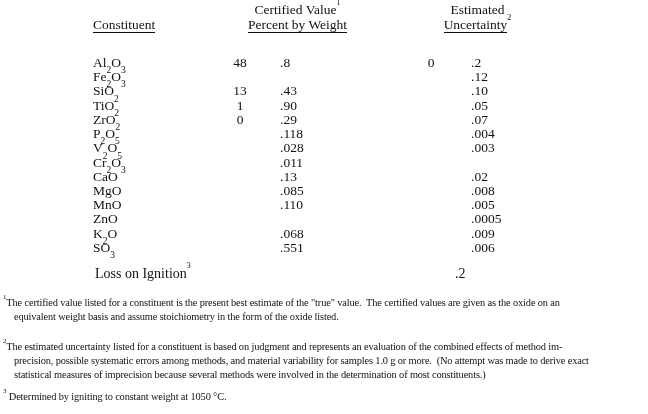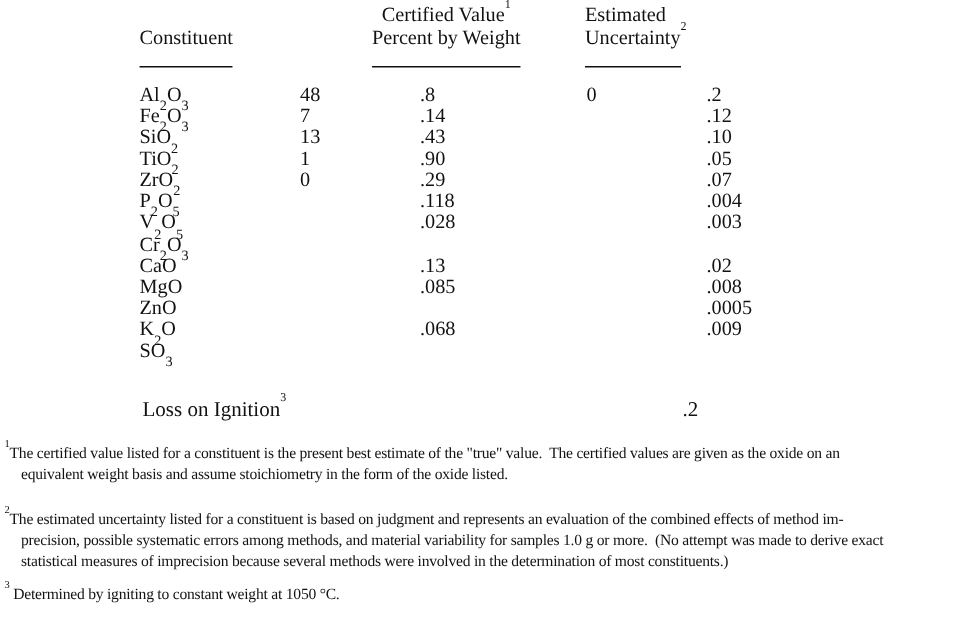--- a/index.html
+++ b/index.html
@@ -10,33 +10,33 @@
     background: #ffffff;
     color: #121212;
     font-family: "Liberation Serif", serif;
     overflow: hidden;
   }
 
   
   .hdr { position: absolute; font-size: 13.5px; line-height: 15px; }
   .hdr-col1 { left: 93px; top: 17px; }
   .hdr-col2 { left: 210px; top: 2px; width: 175px; text-align: center; }
-  .hdr-col3 { left: 390px; top: 2px; width: 175px; }
-  .u { border-bottom: 1.6px solid #101010; padding-bottom: 12px; }
+  .hdr-col3 { left: 390px; top: 2px; width: 175px; text-align: center; }
+  .u { border-bottom: 1.6px solid #101010; padding-bottom: 0px; }
   sup.fnref { font-size: 8px; position: relative; top: -4px; line-height: 0; }
 
   
   .rows { position: absolute; left: 0; top: 56px; width: 648px; }
   .trow { position: relative; height: 14.22px; line-height: 14.22px; font-size: 13.5px; }
   .cell { position: absolute; top: 0; white-space: nowrap; }
   .c-form { left: 93px; }
   .c-form sub { font-size: 9.5px; position: relative; top: 2.5px; line-height: 0; }
   .c-val  { left: 200px; width: 170px; }
   .c-unc  { left: 391px; width: 170px; }
-  .ip { display: inline-block; width: 80px; text-align: left; }
+  .ip { display: inline-block; width: 80px; text-align: center; }
   .fp { display: inline-block; text-align: left; }
 
   
   .loi { position: absolute; left: 0; top: 265px; width: 588px; height: 18px;
          line-height: 18px; font-size: 14px; }
   .loi .c-form { left: 95px; }
   .loi .c-val .ip { width: 96px; }
   .loi .c-unc .ip { width: 64px; }
 
   
@@ -76,21 +76,20 @@
 
   <div class="rows" id="rows">
     <div class="trow">
       <span class="cell c-form">Al<sub>2</sub>O<sub>3</sub></span>
       <span class="cell c-val"><span class="ip">48</span><span class="fp">.8</span></span>
       <span class="cell c-unc"><span class="ip">0</span><span class="fp">.2</span></span>
     </div>
 
     <div class="trow">
       <span class="cell c-form">Fe<sub>2</sub>O<sub>3</sub></span>
-      <span class="cell c-val"><span class="ip">7</span><span class="fp">.14</span></span>
       <span class="cell c-unc"><span class="ip"></span><span class="fp">.12</span></span>
     </div>
 
     <div class="trow">
       <span class="cell c-form">SiO<sub>2</sub></span>
       <span class="cell c-val"><span class="ip">13</span><span class="fp">.43</span></span>
       <span class="cell c-unc"><span class="ip"></span><span class="fp">.10</span></span>
     </div>
 
     <div class="trow">
@@ -112,48 +111,56 @@
     </div>
 
     <div class="trow">
       <span class="cell c-form">V<sub>2</sub>O<sub>5</sub></span>
       <span class="cell c-val"><span class="ip"></span><span class="fp">.028</span></span>
       <span class="cell c-unc"><span class="ip"></span><span class="fp">.003</span></span>
     </div>
 
     <div class="trow">
       <span class="cell c-form">Cr<sub>2</sub>O<sub>3</sub></span>
+      <span class="cell c-val"><span class="ip"></span><span class="fp">.011</span></span>
     </div>
 
     <div class="trow">
       <span class="cell c-form">CaO</span>
       <span class="cell c-val"><span class="ip"></span><span class="fp">.13</span></span>
       <span class="cell c-unc"><span class="ip"></span><span class="fp">.02</span></span>
     </div>
 
     <div class="trow">
       <span class="cell c-form">MgO</span>
       <span class="cell c-val"><span class="ip"></span><span class="fp">.085</span></span>
       <span class="cell c-unc"><span class="ip"></span><span class="fp">.008</span></span>
     </div>
 
+    <div class="trow">
+      <span class="cell c-form">MnO</span>
+      <span class="cell c-val"><span class="ip"></span><span class="fp">.110</span></span>
+      <span class="cell c-unc"><span class="ip"></span><span class="fp">.005</span></span>
+    </div>
 
     <div class="trow">
       <span class="cell c-form">ZnO</span>
       <span class="cell c-unc"><span class="ip"></span><span class="fp">.0005</span></span>
     </div>
 
     <div class="trow">
       <span class="cell c-form">K<sub>2</sub>O</span>
       <span class="cell c-val"><span class="ip"></span><span class="fp">.068</span></span>
       <span class="cell c-unc"><span class="ip"></span><span class="fp">.009</span></span>
     </div>
 
     <div class="trow">
       <span class="cell c-form">SO<sub>3</sub></span>
+      <span class="cell c-val"><span class="ip"></span><span class="fp">.551</span></span>
+      <span class="cell c-unc"><span class="ip"></span><span class="fp">.006</span></span>
     </div>
   </div>
 
   <div class="loi">
     <span class="cell c-form">
       <span>Loss on Ignition</span><sup class="fnref">3</sup>
     </span>
     <span class="cell c-unc" id="loi-unc"><span class="ip"></span><span class="fp">.2</span></span>
   </div>
 

